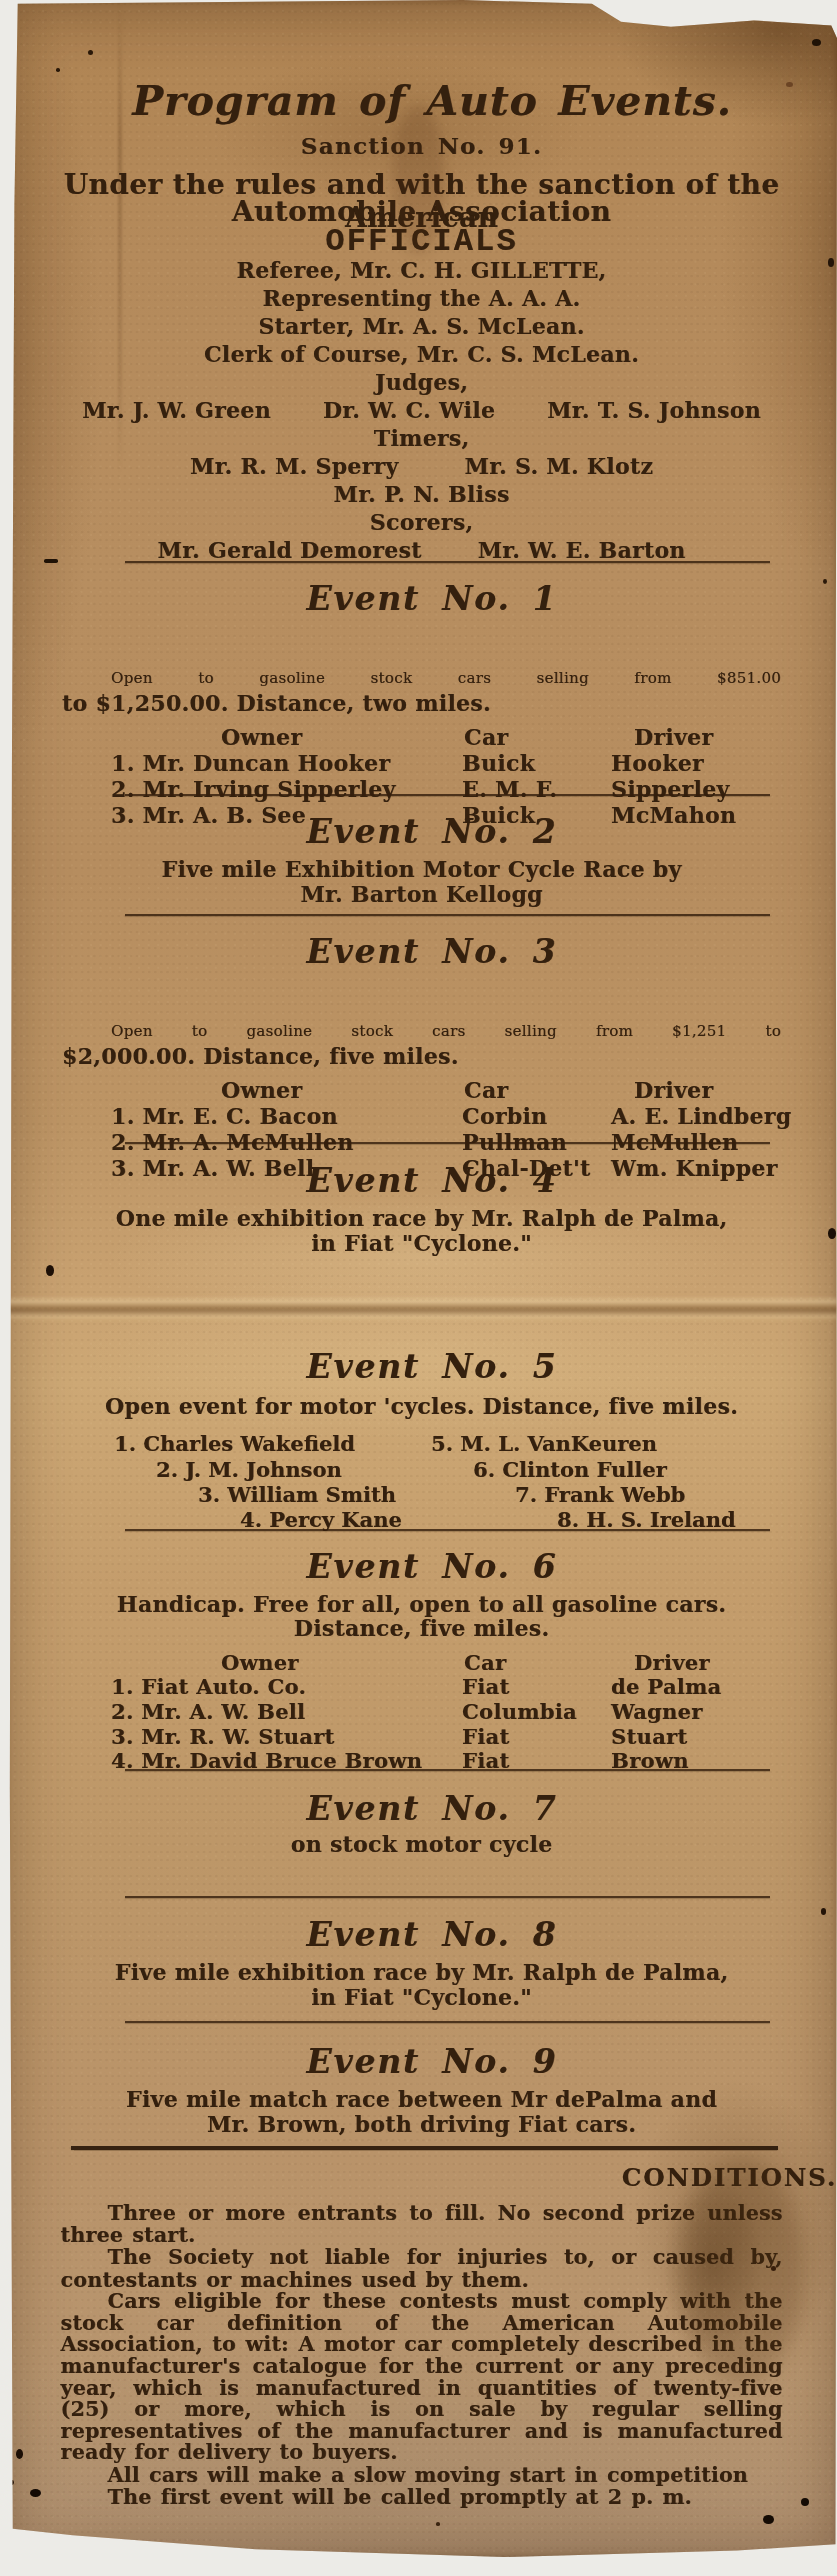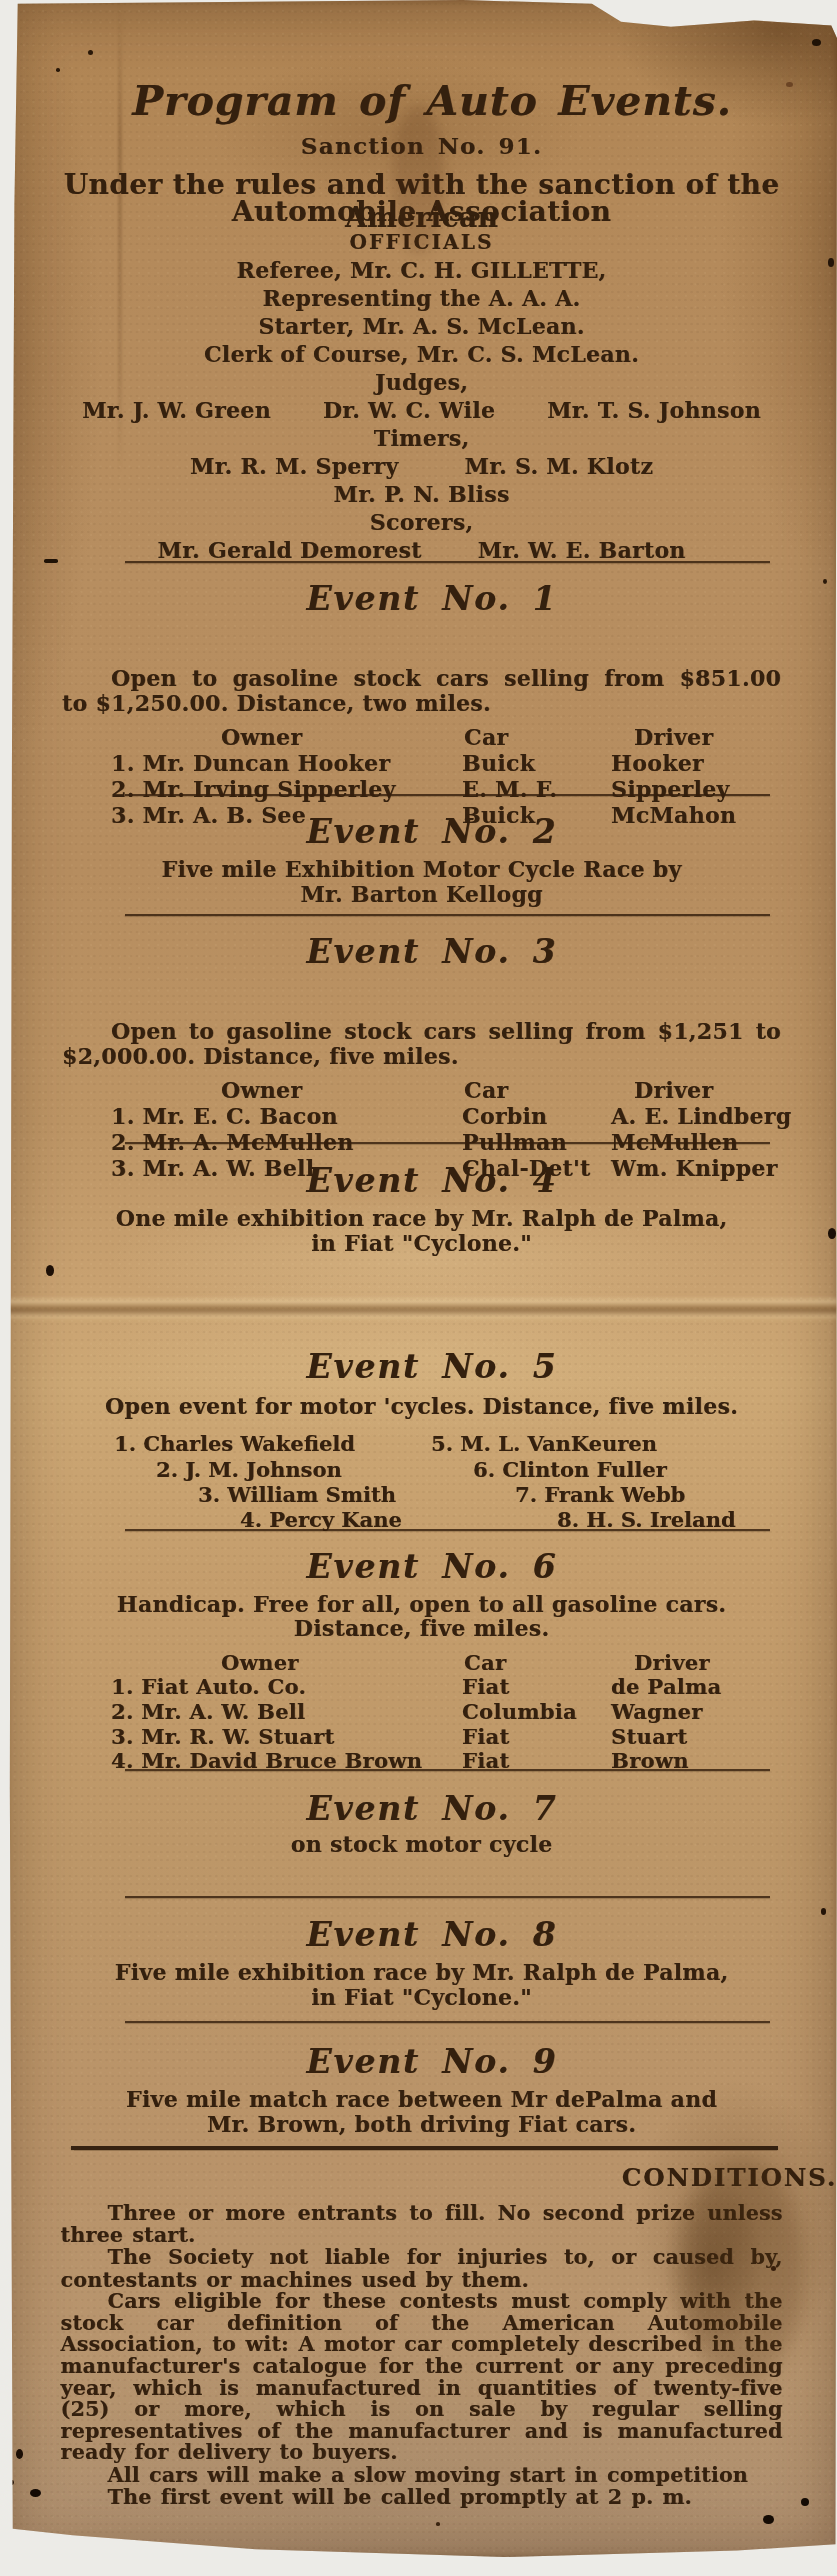--- a/index.html
+++ b/index.html
@@ -39,30 +39,30 @@
     filter:blur(0.9px);}
   .fold{position:absolute;left:0;right:0;top:1296px;height:24.6px;filter:blur(0.9px);
     background:linear-gradient(180deg,transparent 0%,rgba(248,228,182,.34) 22%,rgba(122,86,46,.5) 48%,rgba(88,58,28,.42) 58%,rgba(248,228,182,.22) 82%,transparent 100%);}
   .hole{position:absolute;border-radius:50%;filter:blur(0.4px);}
   
   .abs{position:absolute;left:0;right:0;}
   .ink{color:#34200e;text-shadow:0.4px 0.4px 0.6px rgba(42,22,6,.5);}
   .title{font-size:41px;font-style:italic;font-weight:bold;text-align:center;letter-spacing:0.9px;word-spacing:5.3px;transform:translateX(10.5px);}
   .sanction{font-size:23px;font-weight:bold;text-align:center;letter-spacing:1.3px;word-spacing:3.5px;}
   .sub{font-size:28px;font-weight:bold;text-align:center;letter-spacing:0.4px;}
-  .offheading{font-size:20px;font-weight:bold;text-align:center;letter-spacing:2.2px;line-height:28px;}
+  .offheading{font-size:32px;font-weight:bold;text-align:center;letter-spacing:2.2px;line-height:28px;font-family:Liberation Mono, monospace;}
   .line{font-size:22px;font-weight:bold;text-align:center;line-height:28px;letter-spacing:0.3px;}
   .line .nm{display:inline-block;}
   .gap30 .nm{margin:0 26px;} .gap38 .nm{margin:0 33px;} .gap32 .nm{margin:0 28px;}
   .rule{position:absolute;left:119px;width:645px;height:1.8px;background:rgba(52,30,12,.82);box-shadow:0 0.9px 0.9px rgba(52,30,12,.25);}
   .rule.thick{left:65px;width:707px;height:3.5px;background:rgba(40,22,8,.9);}
   .etitle{font-size:33px;font-style:italic;font-weight:bold;text-align:center;letter-spacing:1.8px;word-spacing:8.8px;line-height:47px;transform:translateX(10.5px);}
   .desc{font-size:22px;font-weight:bold;text-align:center;line-height:25.4px;letter-spacing:0.3px;}
   .descblock{width:719px;margin:1.8px auto 0;}
-  .djust{font-size:22px;font-weight:bold;line-height:25.4px;text-indent:49px;text-align:justify;text-align-last:justify;letter-spacing:0.3px;margin-top:44px;}
+  .djust{font-size:15px;font-weight:normal;line-height:25.4px;text-indent:49px;text-align:justify;text-align-last:justify;letter-spacing:0.3px;margin-top:44px;}
   .dleft{font-size:22px;font-weight:bold;line-height:25.4px;text-align:left;letter-spacing:0.3px;}
   .tbl{width:719px;margin:7px auto 0;position:relative;}
   .trow{position:relative;height:26px;font-size:22px;font-weight:bold;letter-spacing:0.3px;}
   .tight .trow{height:24.6px;font-size:21px;}
   .trow span{position:absolute;white-space:nowrap;}
   .c1{left:49px;} .c2{left:400px;} .c3{left:549px;}
   .h1{left:159px;} .h2{left:402px;} .h3{left:572px;}
   .e5list{position:relative;height:105px;margin-top:12.3px;font-size:21px;font-weight:bold;}
   .e5list span{position:absolute;white-space:nowrap;line-height:25.4px;}
   .condwrap{width:722px;margin:0 auto;}

